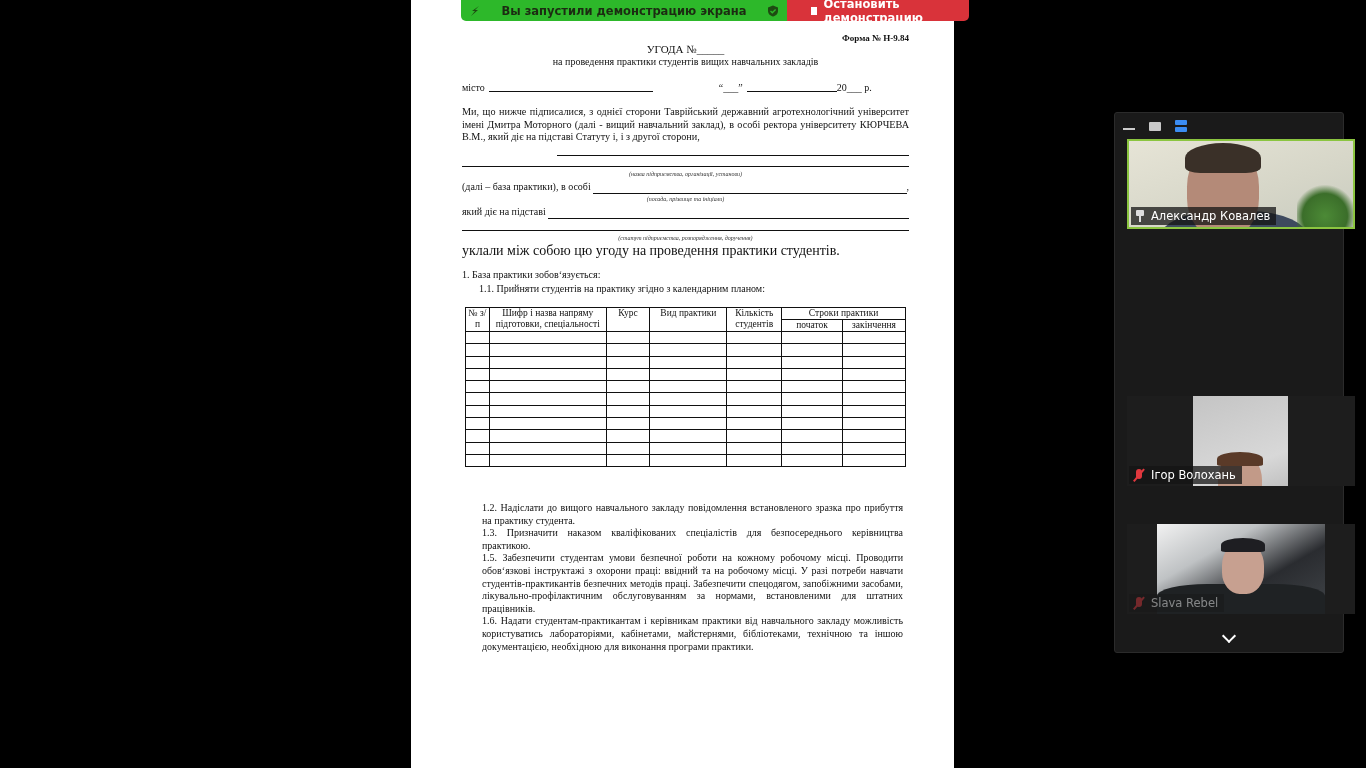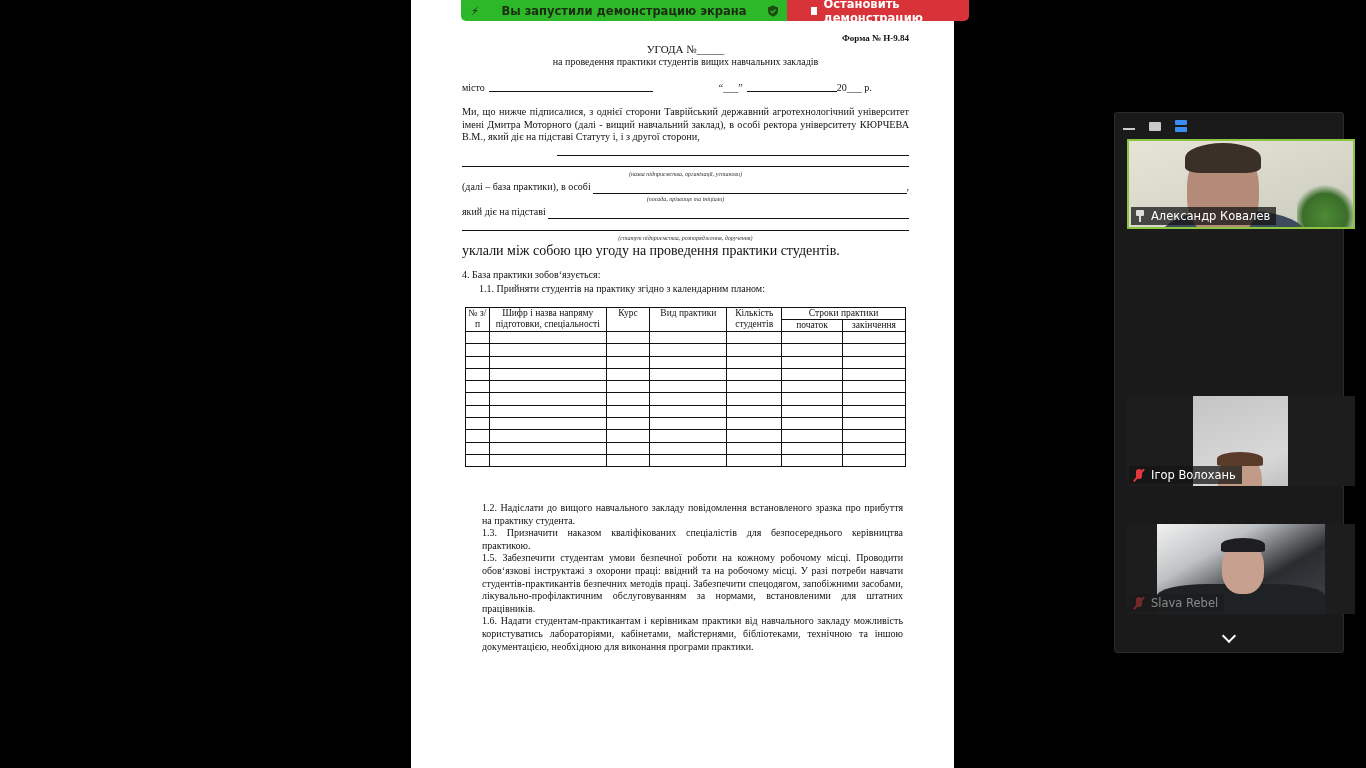--- a/index.html
+++ b/index.html
@@ -114,21 +114,21 @@
     <div class="hint" style="top:193px;">(посада, прізвище та ініціали)</div>
 
     <div class="doc-line" style="top:206px;">
       <span>який діє на підставі</span>
       <span class="fill"></span>
     </div>
     <div class="fullrule" style="top:230px;"></div>
     <div class="hint" style="top:232px;">(статут підприємства, розпорядження, доручення)</div>
 
     <div style="position:absolute;top:245px;left:0;font-size:14px;">уклали між собою цю угоду на проведення практики студентів.</div>
-    <div style="position:absolute;top:269px;left:0;font-size:10px;">4.   База практики зобов‘язується:</div>
+    <div style="position:absolute;top:269px;left:0;font-size:10px;">1.   База практики зобов‘язується:</div>
     <div style="position:absolute;top:283px;left:17px;font-size:10px;">1.1. Прийняти студентів на практику згідно з календарним планом:</div>
 
     <table class="plan">
       <colgroup>
         <col style="width:24px">
           <col style="width:117px">
           <col style="width:44px">
           <col style="width:77px">
         <col style="width:55px">
           <col style="width:61px">

